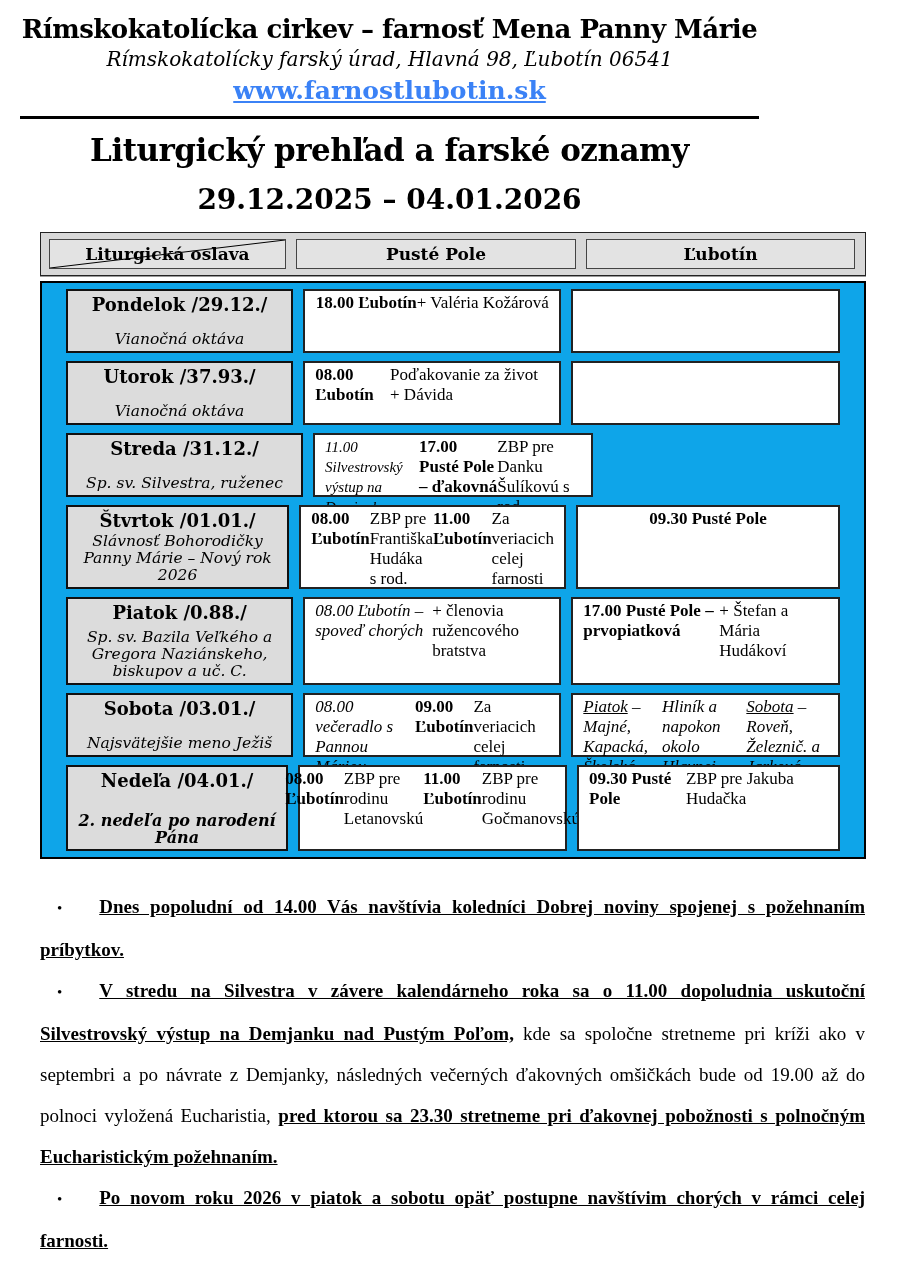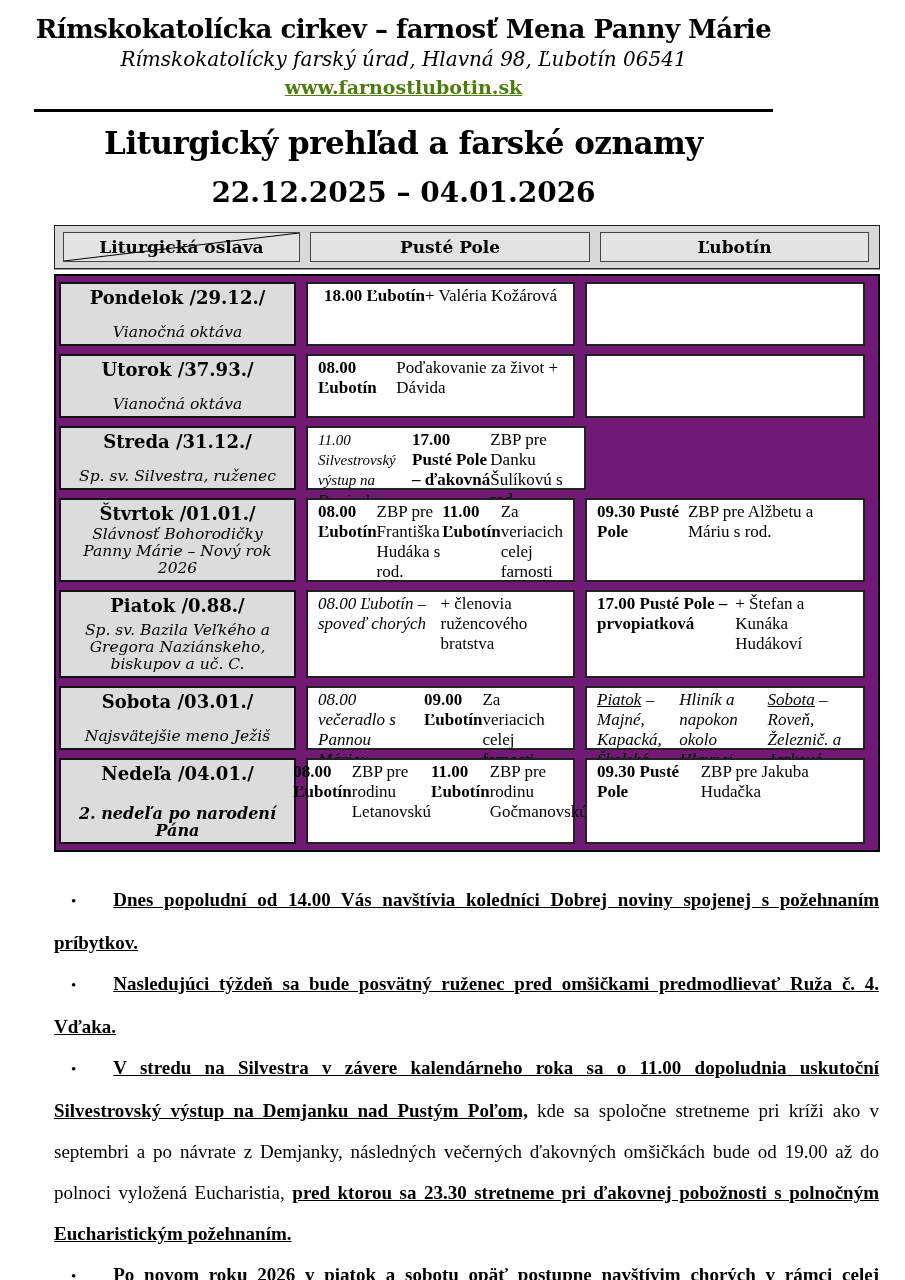--- a/index.html
+++ b/index.html
@@ -3,28 +3,28 @@
 <meta charset="utf-8">
 <style>
   * { margin:0; padding:0; box-sizing:border-box; }
   html,body { background:#ffffff; }
   body {
     width:905px; height:1280px;
     font-family:"DejaVu Serif", serif;
     color:#000;
     overflow:hidden;
   }
-  .page { width:779px; height:1280px; position:relative;margin-left:14px; }
+  .page { width:779px; height:1280px; position:relative; }
 
   
   .top { text-align:center; padding-top:14px; }
   .org  { font-size:26px; font-weight:bold; letter-spacing:-0.5px; }
   .addr { font-size:20px; font-style:italic; margin-top:3px; }
   .url-line { margin-top:5px; }
-  .url  { font-size:19px; font-weight:bold; color:#4d7c0f; text-decoration:underline; cursor:pointer; }
+  .url  { font-size:25px; font-weight:bold; color:#3b82f6; text-decoration:underline; cursor:pointer; }
   .rule { height:3px; background:#000; margin:11px 20px 0 20px; }
 
   .title { font-size:31px; font-weight:bold; text-align:center; margin-top:13px; letter-spacing:-0.5px; }
   .daterange { font-size:28px; font-weight:bold; text-align:center; margin-top:15px; }
 
   
   .tablewrap { margin:16px 39px 0 40px; width:826px; }
 
   .thead {
     background:#d8d8d8; border:1px solid #222;
@@ -37,23 +37,23 @@
     height:30px; display:flex; align-items:center; justify-content:center;
     font-weight:bold; font-size:17px; position:relative;
   }
   .thcell.c1 { width:237px; }
   .thcell.c2 { width:269px; }
   .thcell.c3 { width:280px; }
   .diag { position:absolute; left:0; top:0; width:100%; height:100%; pointer-events:none; }
 
   .tbody {
     border:2px solid #000; margin-top:5px;
-    padding:6px 3px;
+    padding:6px 24px;
     display:flex; flex-direction:column; gap:8px;
-    background:#701a75;
+    background:#0ea5e9;
     justify-content:space-between;
   }
   .trow { display:flex; gap:10px; }
   .trow:nth-child(1), .trow:nth-child(2), .trow:nth-child(3), .trow:nth-child(6) { height:64px; }
   .trow:nth-child(4) { height:84px; }
   .trow:nth-child(5) { height:88px; }
   .trow:nth-child(7) { height:86px; }
 
   .daycell {
     width:237px; background:#dcdcdc; border:2px solid #111;
@@ -99,21 +99,21 @@
     <div class="org">Rímskokatolícka cirkev – farnosť Mena Panny Márie</div>
     <div class="addr">Rímskokatolícky farský úrad, Hlavná 98, Ľubotín 06541</div>
     <div class="url-line">
       <a class="url">www.farnostlubotin.sk</a>
     </div>
   </div>
 
   <div class="rule"></div>
 
   <div class="title">Liturgický prehľad a farské oznamy</div>
-  <div class="daterange">22.12.2025 – 04.01.2026</div>
+  <div class="daterange">29.12.2025 – 04.01.2026</div>
 
   <div class="tablewrap">
     <div class="thead">
       <div class="thcell c1">
         <span>Liturgická oslava</span>
         <svg class="diag" viewBox="0 0 100 100" preserveAspectRatio="none">
           <line x1="0" y1="100" x2="100" y2="0" stroke="#000" stroke-width="1" vector-effect="non-scaling-stroke"></line>
         </svg>
       </div>
       <div class="thcell c3">
@@ -167,36 +167,35 @@
       <div class="feast">Slávnosť Bohorodičky Panny Márie – Nový rok 2026</div>
     </div>
     <div class="cell mid">
             <div class="line"><span class="b">08.00 Ľubotín</span></div>
             <div class="line"><span class="n">ZBP pre Františka Hudáka s rod.</span></div>
             <div class="line"><span class="b">11.00 Ľubotín</span></div>
             <div class="line"><span class="n">Za veriacich celej farnosti</span></div>
           </div>
     <div class="cell right">
             <div class="line"><span class="b">09.30 Pusté Pole</span></div>
-            <div class="line"><span class="n">ZBP pre Alžbetu a Máriu s rod.</span></div>
           </div>
   </div>
 
   <div class="trow">
     <div class="daycell">
       <div class="dayname">Piatok /0.88./</div>
       <div class="feast">Sp. sv. Bazila Veľkého a Gregora Naziánskeho, biskupov a uč. C.</div>
     </div>
     <div class="cell mid">
             <div class="line"><span class="i">08.00 Ľubotín – spoveď chorých</span></div>
             <div class="line"><span class="n">+ členovia ružencového bratstva</span></div>
           </div>
     <div class="cell right">
             <div class="line"><span class="b">17.00 Pusté Pole – prvopiatková</span></div>
-            <div class="line"><span class="n">+ Štefan a Kunáka Hudákoví</span></div>
+            <div class="line"><span class="n">+ Štefan a Mária Hudákoví</span></div>
           </div>
   </div>
 
   <div class="trow">
     <div class="daycell">
       <div class="dayname">Sobota /03.01./</div>
       <div class="feast">Najsvätejšie meno Ježiš</div>
     </div>
     <div class="cell mid">
             <div class="line"><span class="i">08.00 večeradlo s Pannou Máriou</span></div>
@@ -224,18 +223,17 @@
     <div class="cell right">
             <div class="line"><span class="b">09.30 Pusté Pole</span></div>
             <div class="line"><span class="n">ZBP pre Jakuba Hudačka</span></div>
           </div>
   </div>
 </div>
   </div>
 
   <div class="anns" id="announcements">
       <p class="ann"><span class="bullet">•</span><span class="bu">Dnes popoludní od 14.00 Vás navštívia koledníci Dobrej noviny spojenej s požehnaním príbytkov.</span></p>
-      <p class="ann"><span class="bullet">•</span><span class="bu">Nasledujúci týždeň sa bude posvätný ruženec pred omšičkami predmodlievať Ruža č. 4. Vďaka.</span></p>
       <p class="ann"><span class="bullet">•</span><span class="bu">V stredu na Silvestra v závere kalendárneho roka sa o 11.00 dopoludnia uskutoční Silvestrovský výstup na Demjanku nad Pustým Poľom,</span><span class="n"> kde sa spoločne stretneme pri kríži ako v septembri a po návrate z Demjanky, následných večerných ďakovných omšičkách bude od 19.00 až do polnoci vyložená Eucharistia, </span><span class="bu">pred ktorou sa 23.30 stretneme pri ďakovnej pobožnosti s polnočným Eucharistickým požehnaním.</span></p>
       <p class="ann"><span class="bullet">•</span><span class="bu">Po novom roku 2026 v piatok a sobotu opäť postupne navštívim chorých v rámci celej farnosti.</span></p>
     </div>
 
 </div>
 
 </body></html>

